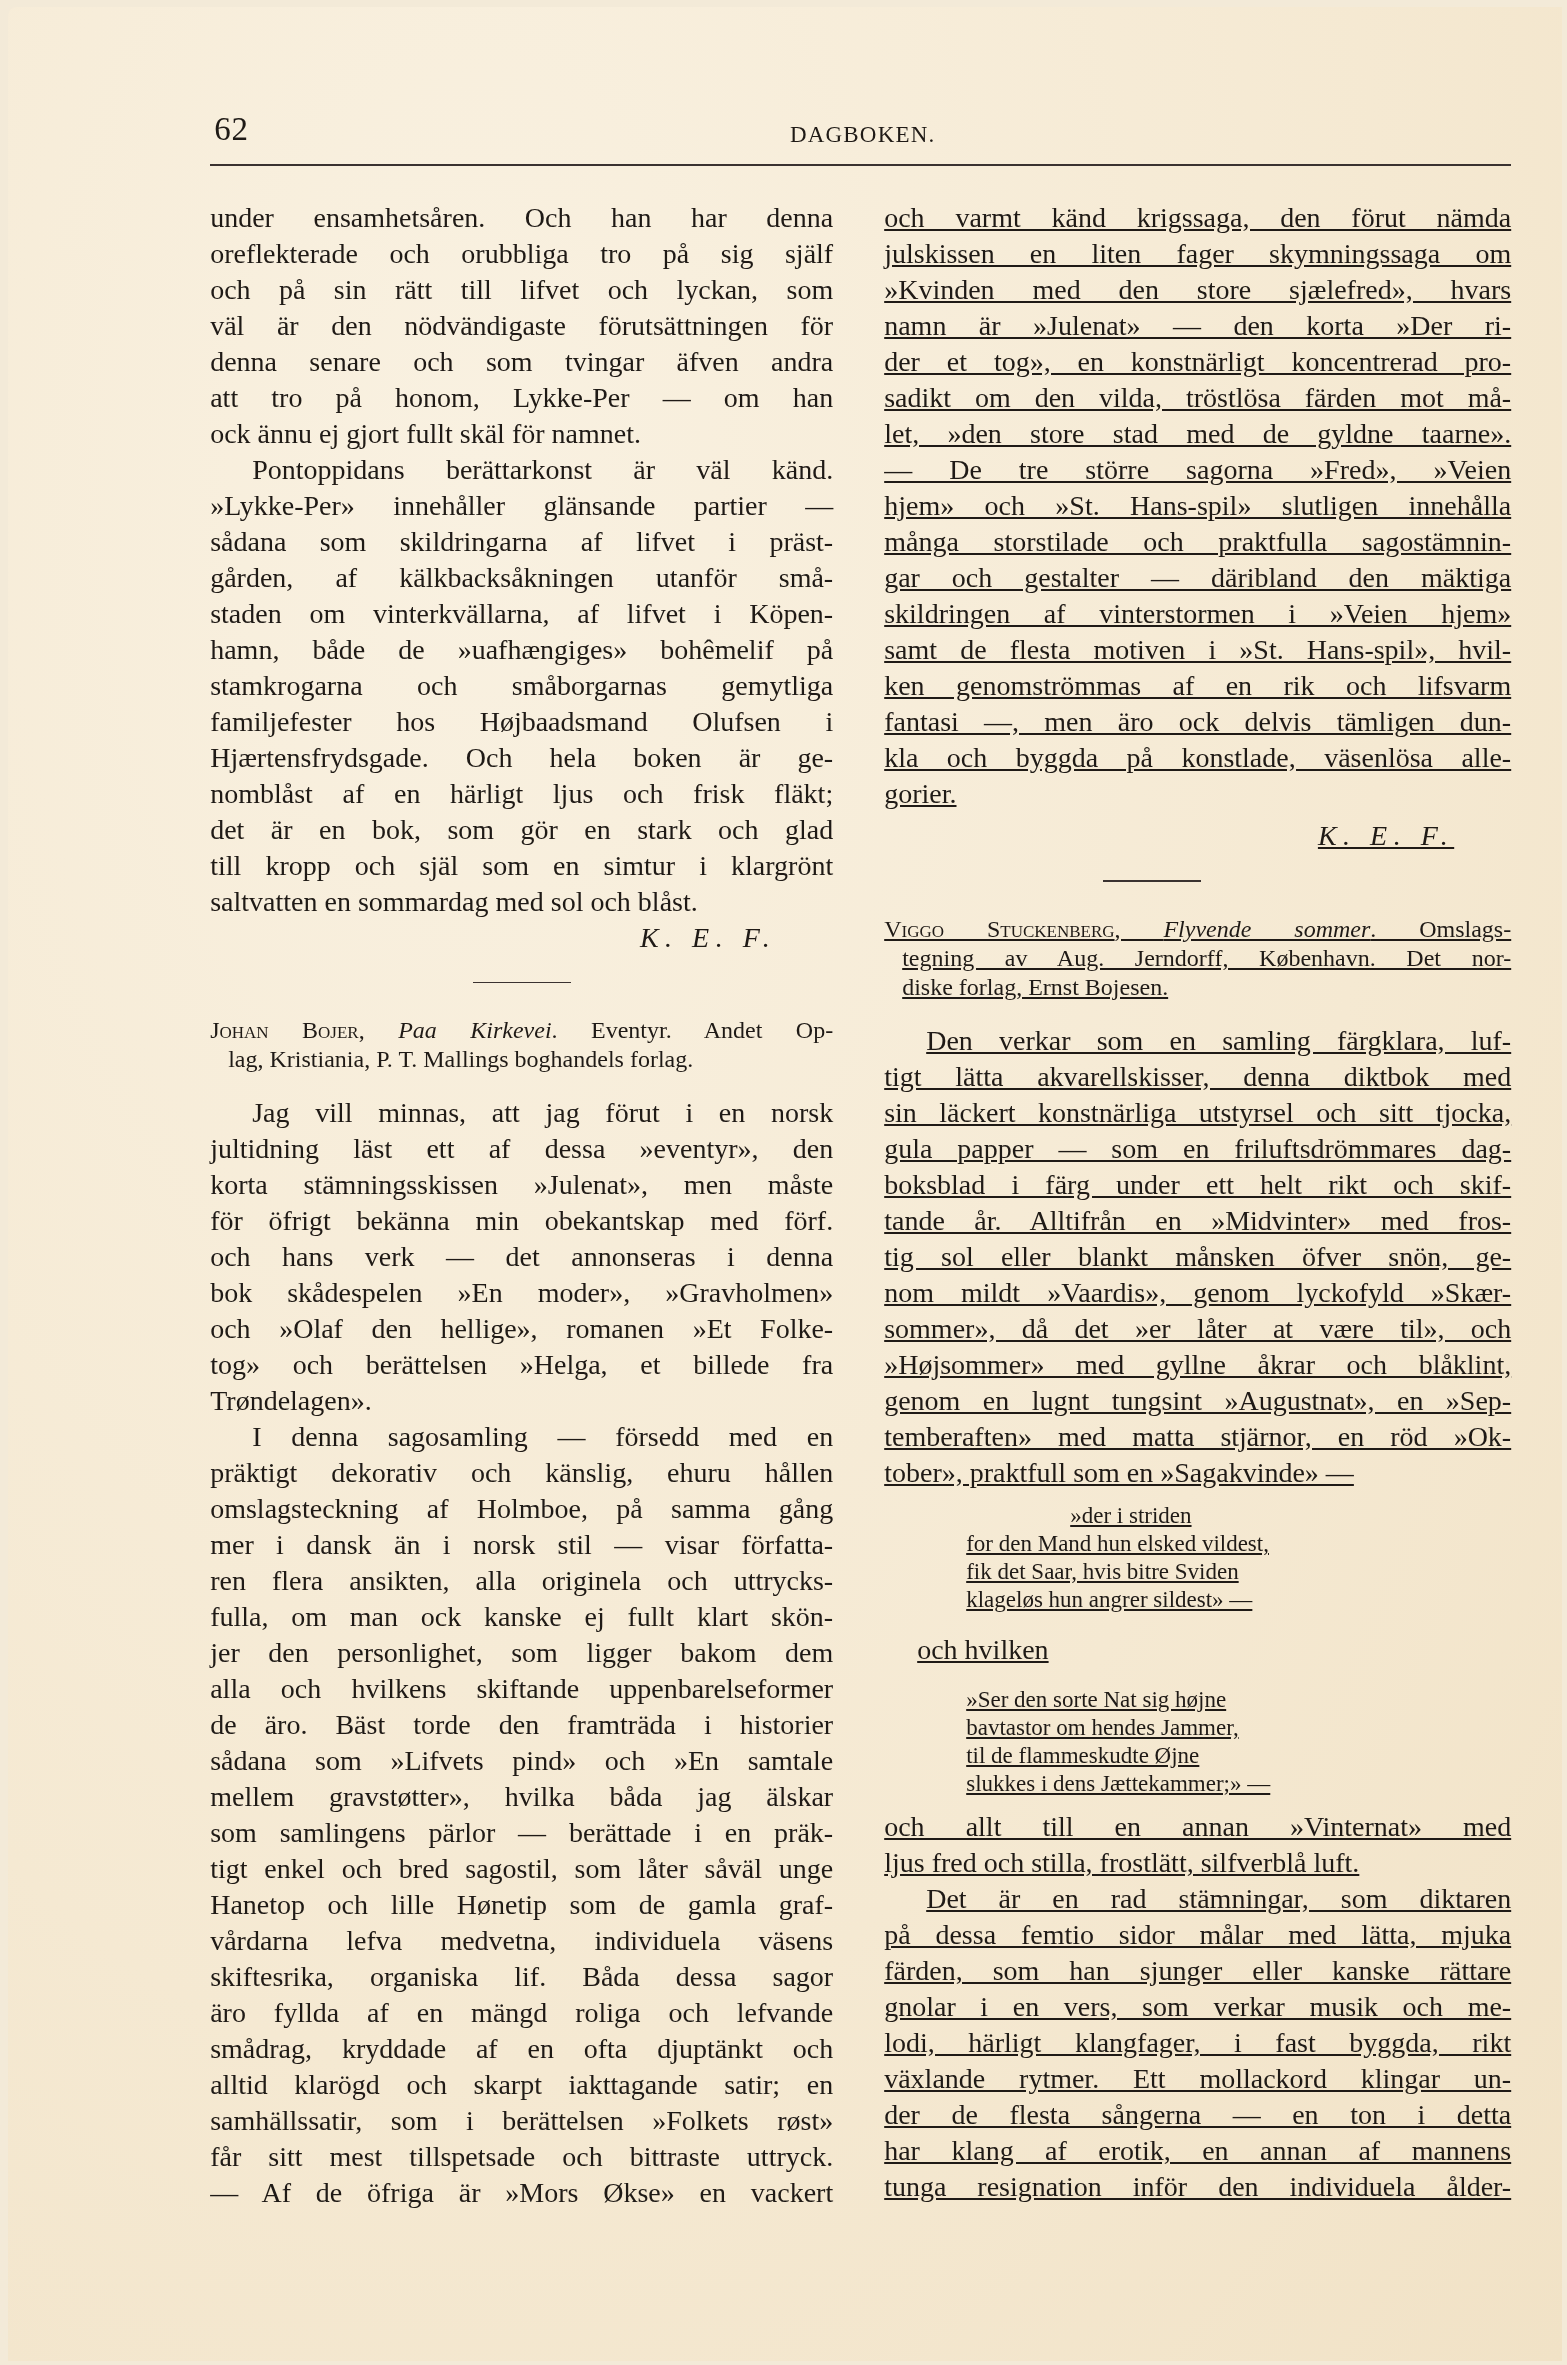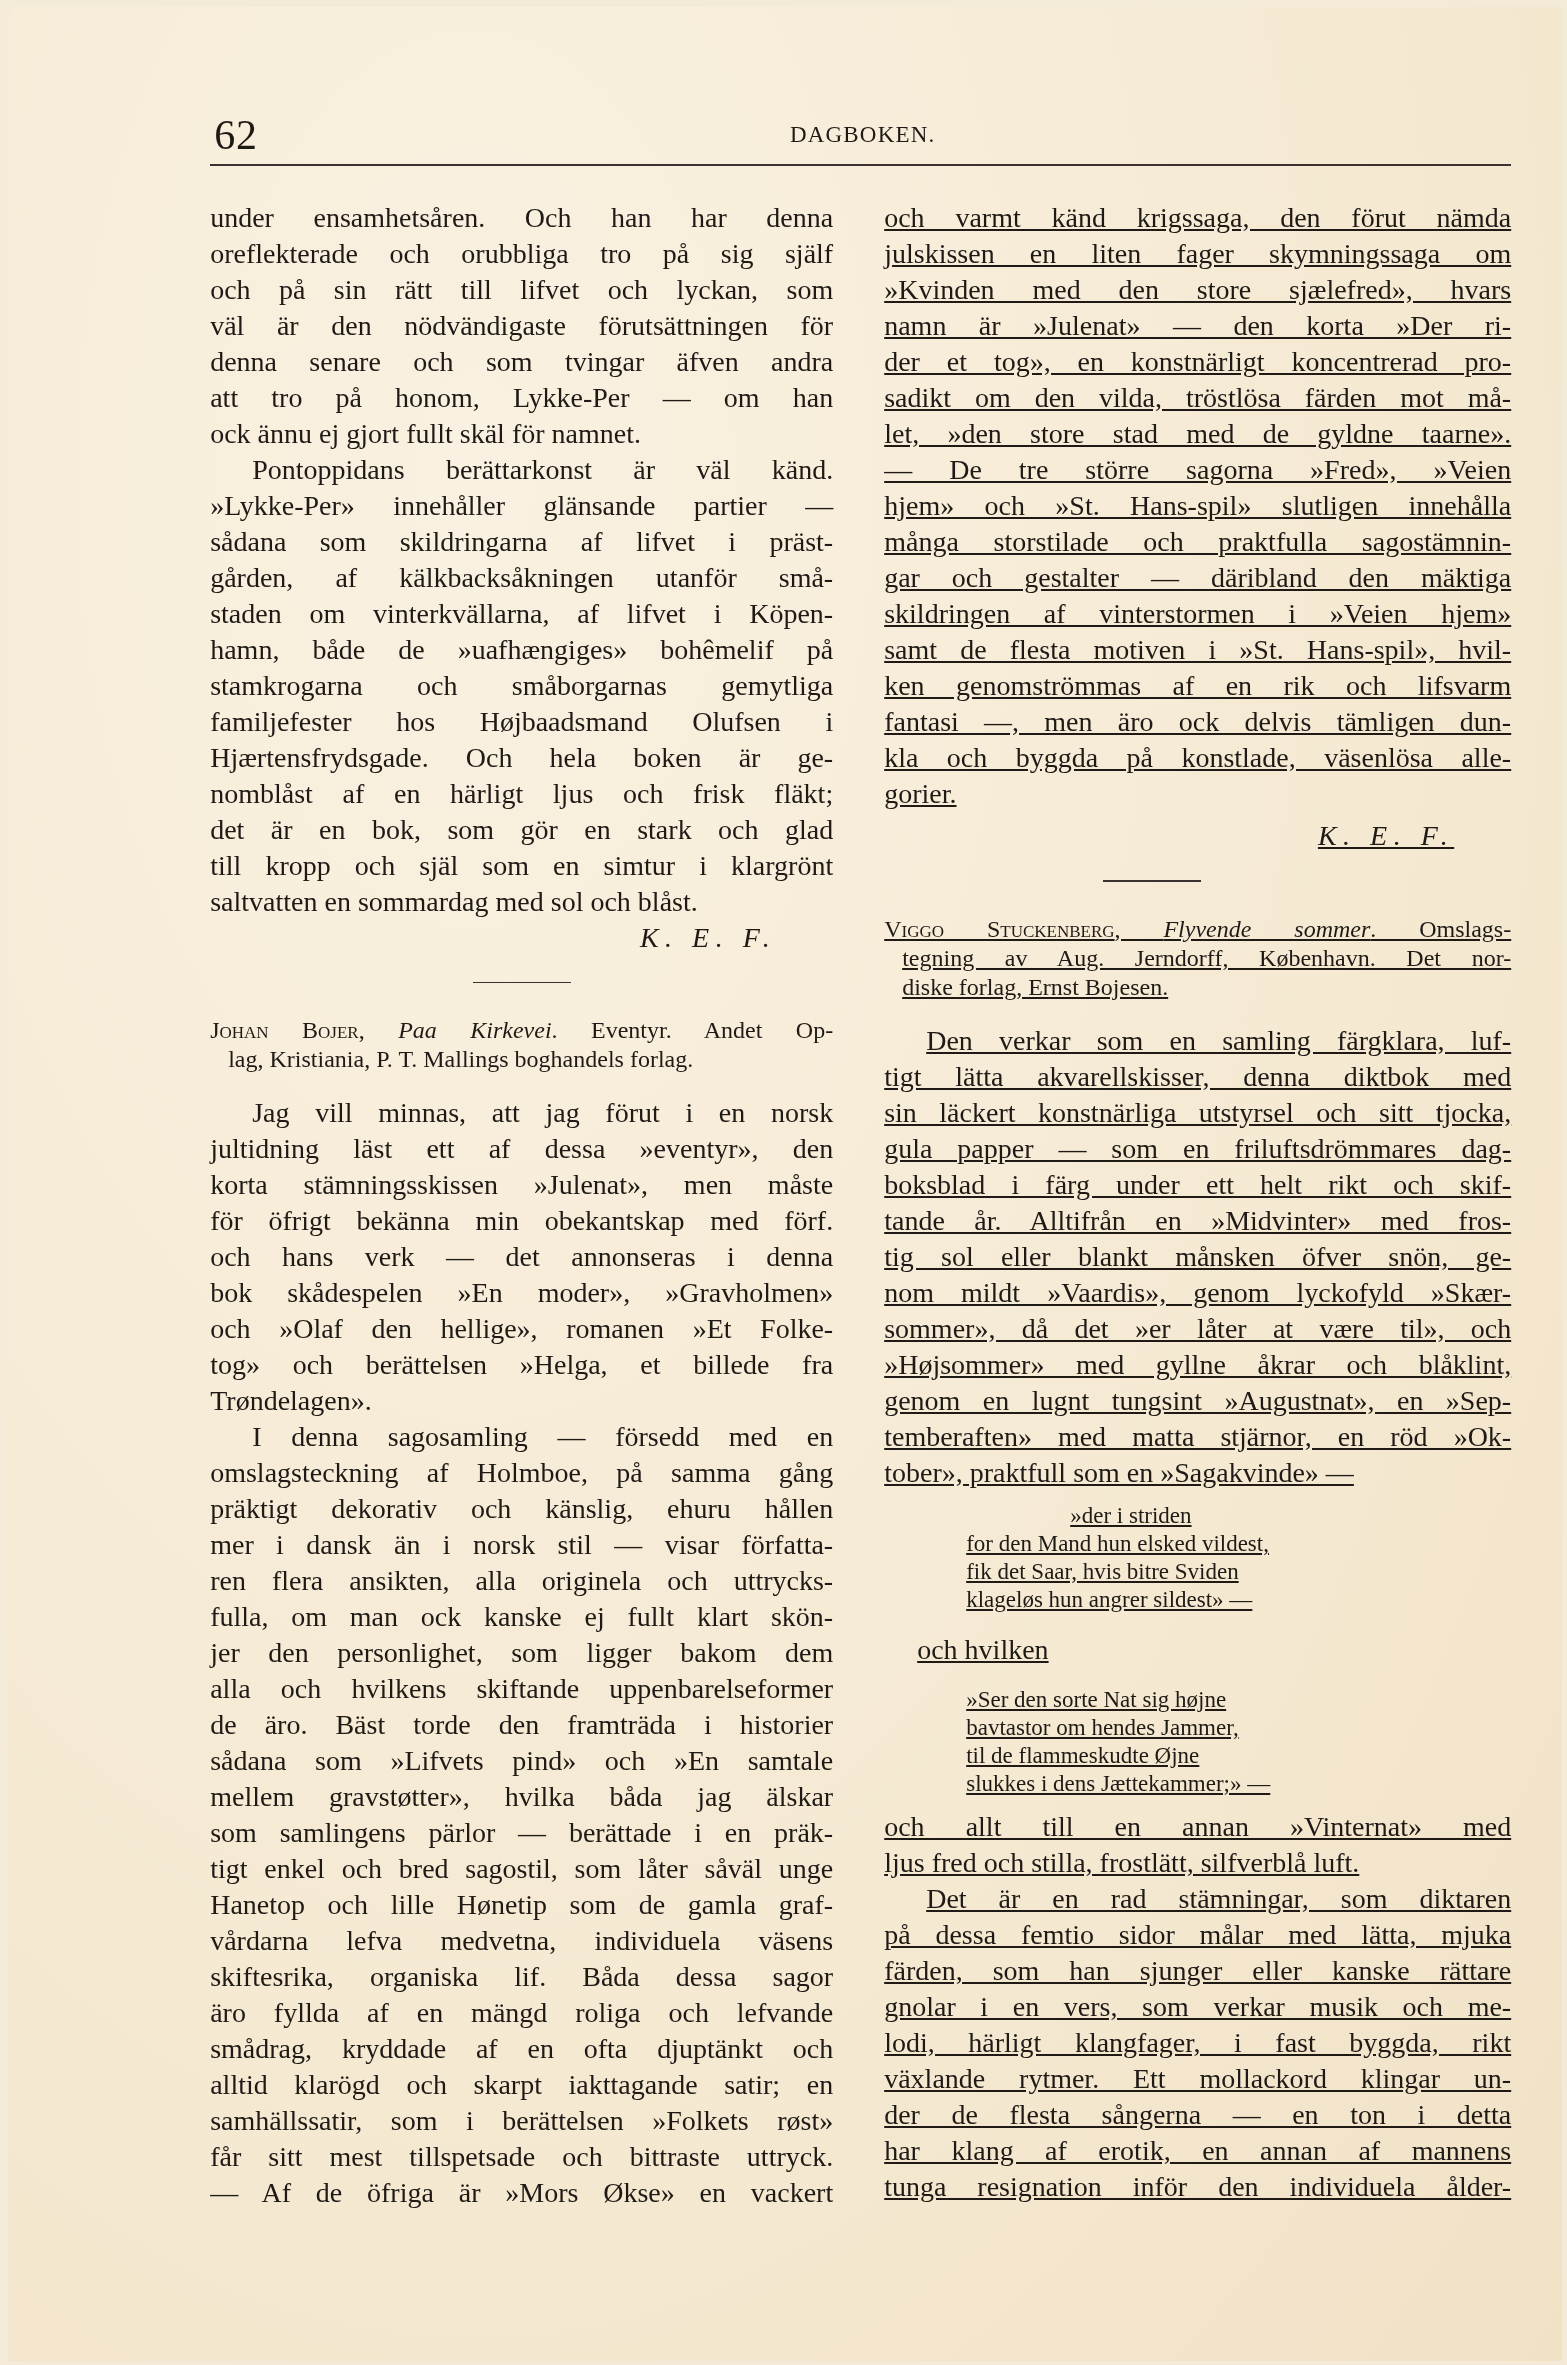--- a/index.html
+++ b/index.html
@@ -10,21 +10,21 @@
     color: #1f1a16;
     position: relative;
   }
   .page {
     position: absolute; left: 8.2px; top: 6.5px; width: 1554px; height: 2354px;
     background: #f7eedc;
     background-image: radial-gradient(ellipse at 30% 20%, #f9f1e1 0%, #f5e9d2 60%, #f1e2c6 100%);
     border-top-left-radius: 8.2px;
   }
   .header { position: absolute; left: 206px; top: 104px; width: 1297px; height: 57px; }
-  .page-number { position: absolute; left: 0; top: 0; font-size: 42px; letter-spacing: 0.8px; }
+  .page-number { position: absolute; left: 0; top: 0; font-size: 33px; letter-spacing: 0.8px; }
   .running-title { position: absolute; left: 0; width: 100%; top: 11.4px; text-align: center; font-size: 23px; letter-spacing: 1.2px; }
   .header-rule { position: absolute; left: 202px; top: 157px; width: 1301px; height: 2.4px; background: #3a3230; }
 
   .col { position: absolute; top: 193px; width: 623px; font-size: 28px; line-height: 36px; }
   .col-left { left: 202px; }
   .col-right { left: 876px; width: 627px; text-decoration: underline; }
   .line { display: block; white-space: nowrap; text-align: justify; text-align-last: justify; height: 36px; }
   .line.last { text-align-last: left; }
   .line.indent { padding-left: 42px; }
   .sig { display: block; text-align: right; font-style: italic; padding-right: 57px; height: 41px; letter-spacing: 6.5px; }
@@ -89,22 +89,22 @@
         <span class="line">korta stämningsskissen »Julenat», men måste</span>
         <span class="line">för öfrigt bekänna min obekantskap med förf.</span>
         <span class="line">och hans verk — det annonseras i denna</span>
         <span class="line">bok skådespelen »En moder», »Gravholmen»</span>
         <span class="line">och »Olaf den hellige», romanen »Et Folke-</span>
         <span class="line">tog» och berättelsen »Helga, et billede fra</span>
         <span class="line last">Trøndelagen».</span>
       </div>
     <div>
         <span class="line indent">I denna sagosamling — försedd med en</span>
+        <span class="line">präktigt dekorativ och känslig, ehuru hållen</span>
         <span class="line">omslagsteckning af Holmboe, på samma gång</span>
-        <span class="line">präktigt dekorativ och känslig, ehuru hållen</span>
         <span class="line">mer i dansk än i norsk stil — visar författa-</span>
         <span class="line">ren flera ansikten, alla originela och uttrycks-</span>
         <span class="line">fulla, om man ock kanske ej fullt klart skön-</span>
         <span class="line">jer den personlighet, som ligger bakom dem</span>
         <span class="line">alla och hvilkens skiftande uppenbarelseformer</span>
         <span class="line">de äro. Bäst torde den framträda i historier</span>
         <span class="line">sådana som »Lifvets pind» och »En samtale</span>
         <span class="line">mellem gravstøtter», hvilka båda jag älskar</span>
         <span class="line">som samlingens pärlor — berättade i en präk-</span>
         <span class="line">tigt enkel och bred sagostil, som låter såväl unge</span>

